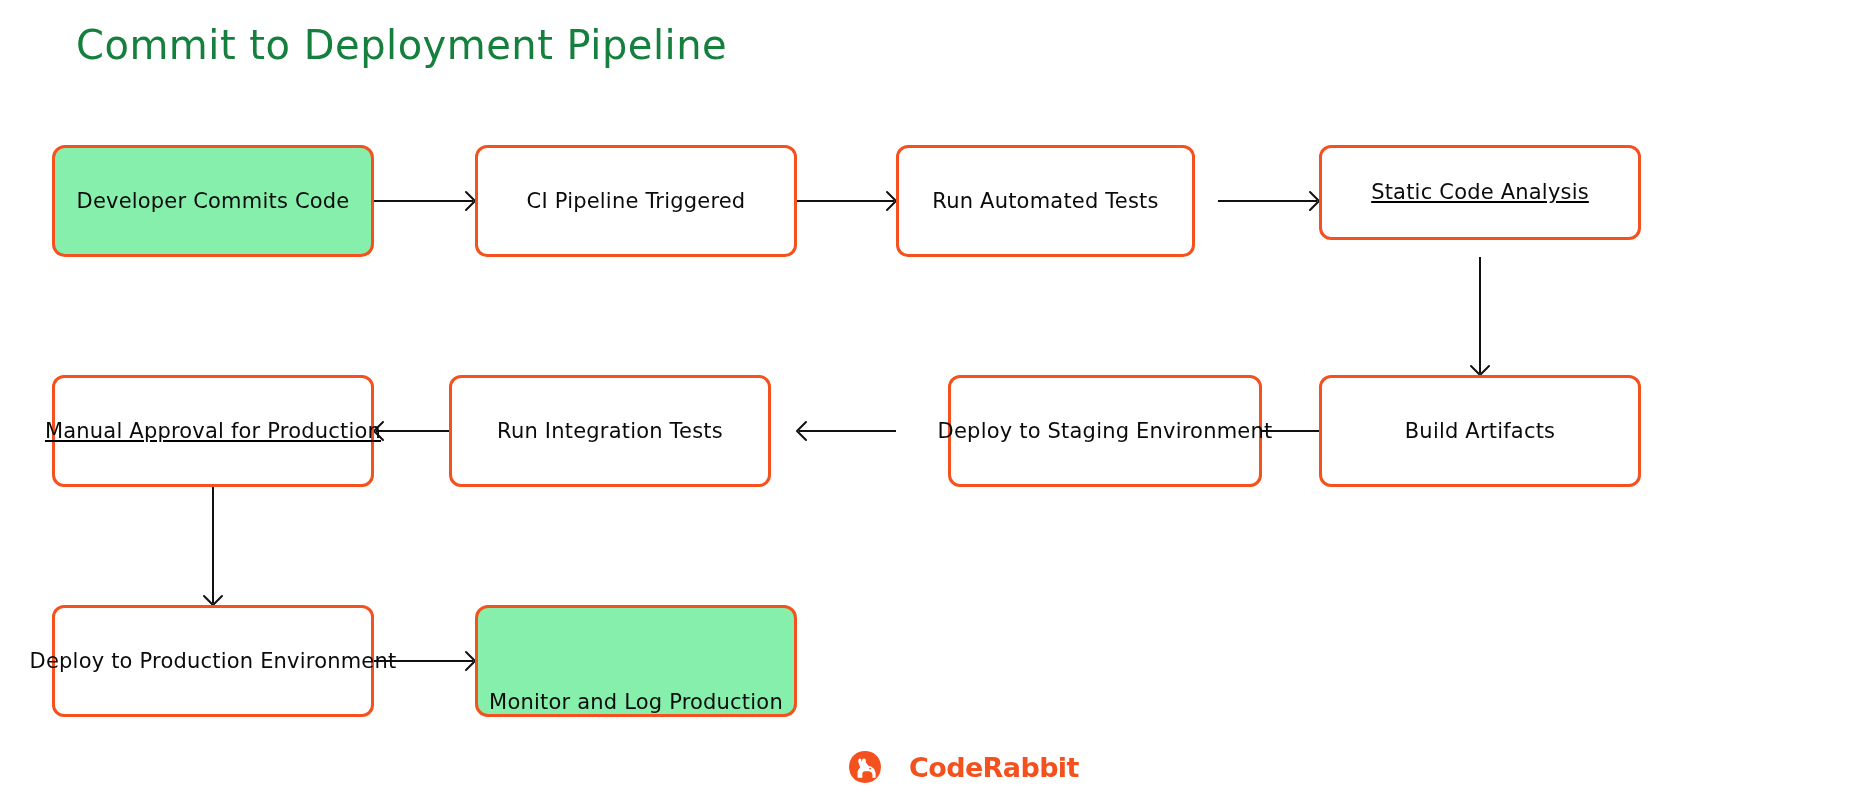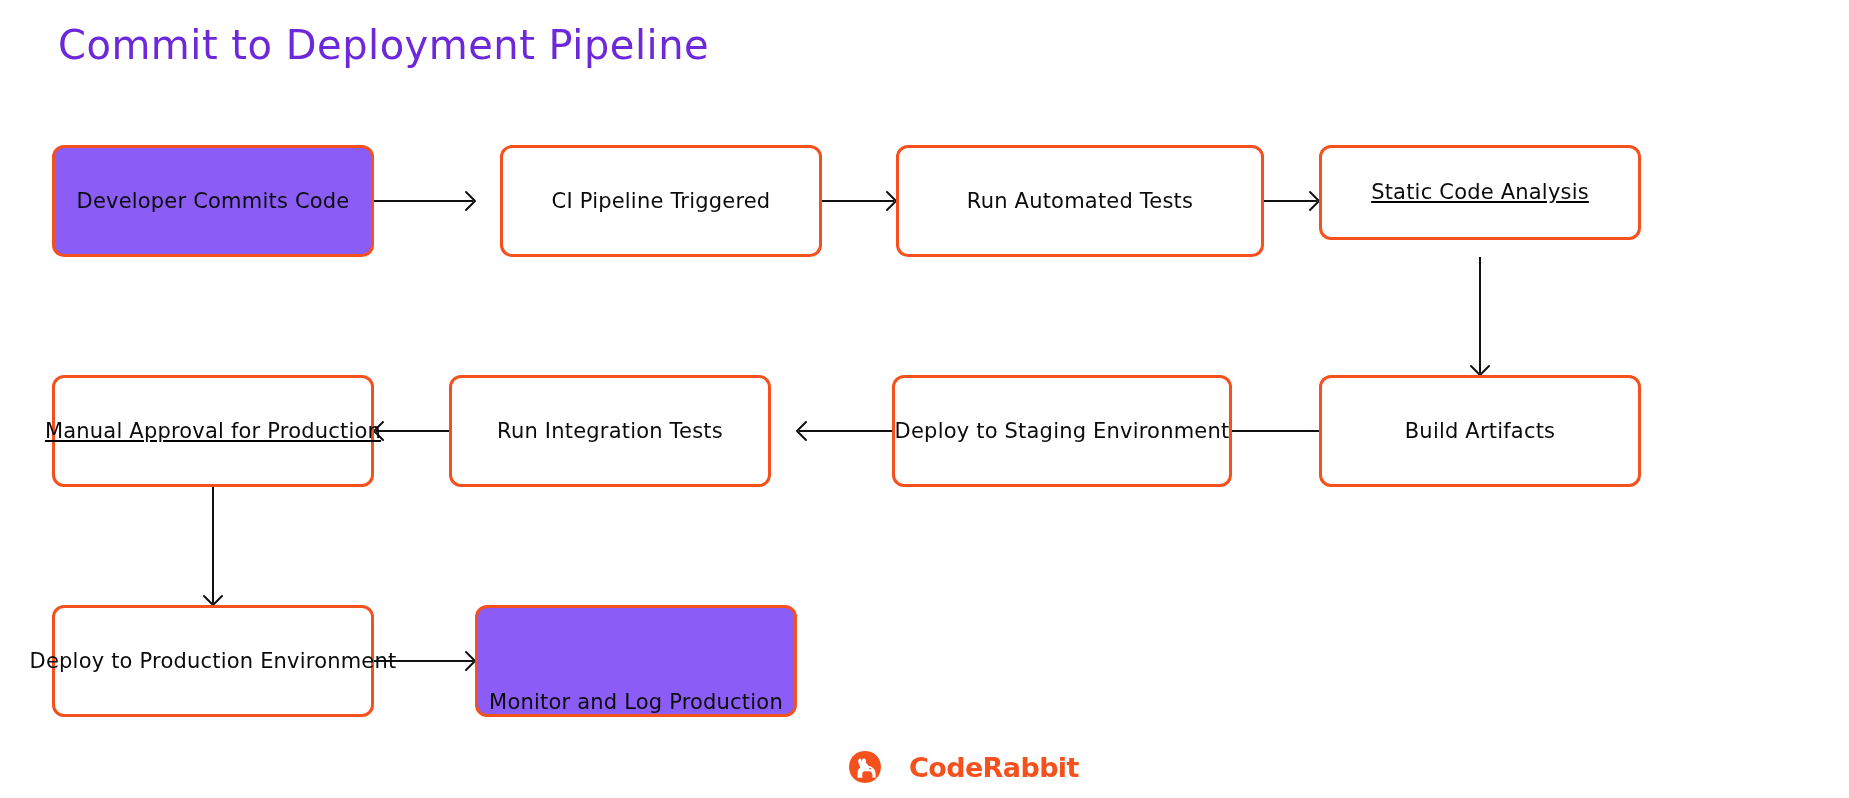--- a/index.html
+++ b/index.html
@@ -19,43 +19,44 @@
   #diagram-root {
     position: absolute;
     left: 0;
     top: 0;
     width: 1849px;
     height: 798px;
   }
 
   .page-title {
     position: absolute;
-    left: 58px;
+    left: 76px;
     top: 22px;
     font-family: "DejaVu Sans", sans-serif;
     font-size: 40px;
     font-weight: 400;
     letter-spacing: 0.5px;
-    color: #6d28d9;
+    color: #15803d;
     white-space: nowrap;
   }
 
   
   .node {
     position: absolute;
     box-sizing: border-box;
     border: 3px solid #f4511e;
     border-radius: 12px;
     background: #ffffff;
     display: flex;
     align-items: center;
     justify-content: center;
   }
   .node.filled {
-    background: #8b5cf6;
+    background: #86efac;
+    border-radius: 13px;
   }
   .node-label {
     font-family: "DejaVu Sans", sans-serif;
     font-size: 21px;
     color: #0b0b0b;
     line-height: 1.15;
     text-align: center;
     white-space: nowrap;
     letter-spacing: 0.2px;
   }
@@ -118,33 +119,33 @@
       <line x1="213" y1="487" x2="213" y2="603" stroke="#111111" stroke-width="2"></line>
       <path d="M 204 596 L 213 605 L 222 596" fill="none" stroke="#111111" stroke-width="2" stroke-linecap="round" stroke-linejoin="round"></path>
       <line x1="374" y1="661" x2="473" y2="661" stroke="#111111" stroke-width="2"></line>
       <path d="M 466 652 L 475 661 L 466 670" fill="none" stroke="#111111" stroke-width="2" stroke-linecap="round" stroke-linejoin="round"></path>
     </svg>
 
   <div id="nodes-layer">
       <div class="node filled" style="left: 52px; top: 145px; width: 322px; height: 112px;">
         <div class="node-label">Developer Commits Code</div>
       </div>
-      <div class="node" style="left: 500px; top: 145px; width: 322px; height: 112px;">
+      <div class="node" style="left: 475px; top: 145px; width: 322px; height: 112px;">
         <div class="node-label">CI Pipeline Triggered</div>
       </div>
-      <div class="node" style="left: 896px; top: 145px; width: 368px; height: 112px;">
+      <div class="node" style="left: 896px; top: 145px; width: 299px; height: 112px;">
         <div class="node-label">Run Automated Tests</div>
       </div>
       <div class="node" style="left: 1319px; top: 145px; width: 322px; height: 95px; text-decoration: underline;">
         <div class="node-label">Static Code Analysis</div>
       </div>
       <div class="node" style="left: 1319px; top: 375px; width: 322px; height: 112px;">
         <div class="node-label">Build Artifacts</div>
       </div>
-      <div class="node" style="left: 892px; top: 375px; width: 340px; height: 112px;">
+      <div class="node" style="left: 948px; top: 375px; width: 314px; height: 112px;">
         <div class="node-label">Deploy to Staging Environment</div>
       </div>
       <div class="node" style="left: 449px; top: 375px; width: 322px; height: 112px;">
         <div class="node-label">Run Integration Tests</div>
       </div>
       <div class="node" style="left: 52px; top: 375px; width: 322px; height: 112px; text-decoration: underline;">
         <div class="node-label">Manual Approval for Production</div>
       </div>
       <div class="node" style="left: 52px; top: 605px; width: 322px; height: 112px;">
         <div class="node-label">Deploy to Production Environment</div>

